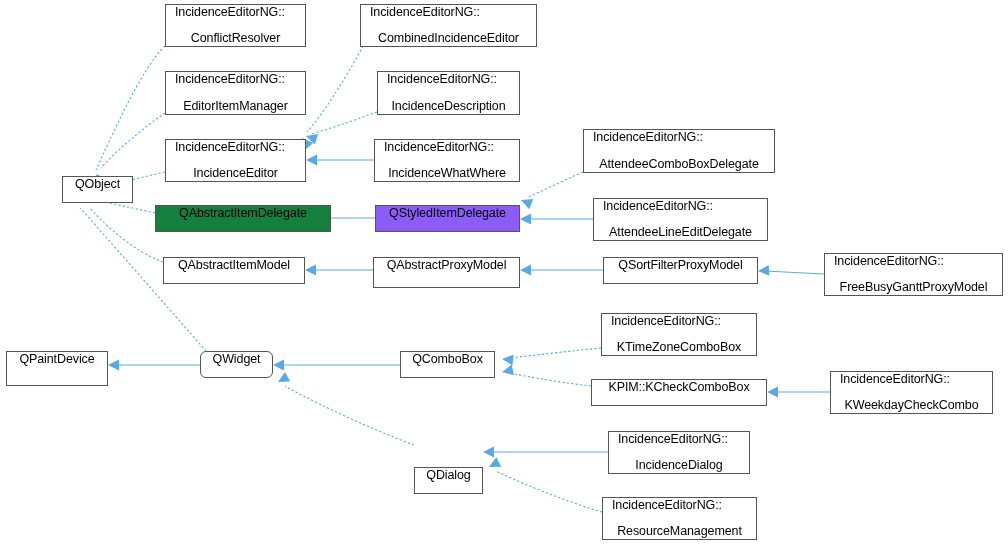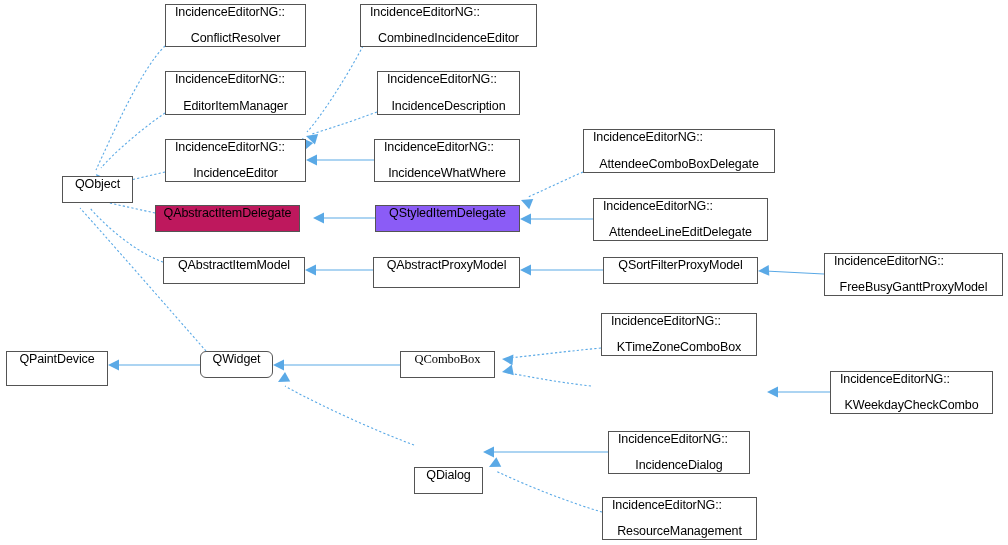--- a/index.html
+++ b/index.html
@@ -108,28 +108,29 @@
       <polygon points="0,0 11,-5.4 11,5.4" fill="#5aa9e6" transform="translate(489,467) rotate(-27)"></polygon>
     </svg>
 <div class="node two-line" style="left: 165px; top: 4px; width: 141px; height: 43px; border-color: rgb(84, 84, 84); background: rgb(255, 255, 255); color: rgb(0, 0, 0);"><span class="ln">IncidenceEditorNG::</span><span class="ln">ConflictResolver</span></div>
     <div class="node two-line" style="left: 360px; top: 4px; width: 177px; height: 43px; border-color: rgb(84, 84, 84); background: rgb(255, 255, 255); color: rgb(0, 0, 0);"><span class="ln">IncidenceEditorNG::</span><span class="ln">CombinedIncidenceEditor</span></div>
     <div class="node two-line" style="left: 165px; top: 71px; width: 141px; height: 44px; border-color: rgb(84, 84, 84); background: rgb(255, 255, 255); color: rgb(0, 0, 0);"><span class="ln">IncidenceEditorNG::</span><span class="ln">EditorItemManager</span></div>
     <div class="node two-line" style="left: 377px; top: 71px; width: 143px; height: 44px; border-color: rgb(84, 84, 84); background: rgb(255, 255, 255); color: rgb(0, 0, 0);"><span class="ln">IncidenceEditorNG::</span><span class="ln">IncidenceDescription</span></div>
     <div class="node two-line" style="left: 165px; top: 139px; width: 141px; height: 43px; border-color: rgb(84, 84, 84); background: rgb(255, 255, 255); color: rgb(0, 0, 0);"><span class="ln">IncidenceEditorNG::</span><span class="ln">IncidenceEditor</span></div>
     <div class="node two-line" style="left: 374px; top: 139px; width: 146px; height: 43px; border-color: rgb(84, 84, 84); background: rgb(255, 255, 255); color: rgb(0, 0, 0);"><span class="ln">IncidenceEditorNG::</span><span class="ln">IncidenceWhatWhere</span></div>
     <div class="node two-line" style="left: 583px; top: 129px; width: 192px; height: 44px; border-color: rgb(84, 84, 84); background: rgb(255, 255, 255); color: rgb(0, 0, 0);"><span class="ln">IncidenceEditorNG::</span><span class="ln">AttendeeComboBoxDelegate</span></div>
     <div class="node centered" style="left: 21px; top: 176px; width: 71px; height: 27px; border-color: rgb(84, 84, 84); background: rgb(255, 255, 255); color: rgb(0, 0, 0); margin-left: 41px;"><span class="ln">QObject</span></div>
-    <div class="node centered" style="left: 155px; top: 205px; width: 145px; height: 27px; border-color: rgb(84, 84, 84); background: #be185d; color: rgb(0, 0, 0);"><span class="ln">QAbstractItemDelegate</span></div>
+    <div class="node centered" style="left: 155px; top: 205px; width: 176px; height: 27px; border-color: rgb(84, 84, 84); background: #15803d; color: rgb(0, 0, 0);"><span class="ln">QAbstractItemDelegate</span></div>
     <div class="node centered" style="left: 375px; top: 205px; width: 145px; height: 27px; border-color: rgb(84, 84, 84); background: #8b5cf6; color: rgb(0, 0, 0);"><span class="ln">QStyledItemDelegate</span></div>
     <div class="node two-line" style="left: 593px; top: 198px; width: 175px; height: 43px; border-color: rgb(84, 84, 84); background: rgb(255, 255, 255); color: rgb(0, 0, 0);"><span class="ln">IncidenceEditorNG::</span><span class="ln">AttendeeLineEditDelegate</span></div>
     <div class="node centered" style="left: 163px; top: 257px; width: 142px; height: 27px; border-color: rgb(84, 84, 84); background: rgb(255, 255, 255); color: rgb(0, 0, 0);"><span class="ln">QAbstractItemModel</span></div>
     <div class="node centered" style="left: 373px; top: 257px; width: 147px; height: 31px; border-color: rgb(84, 84, 84); background: rgb(255, 255, 255); color: rgb(0, 0, 0);"><span class="ln">QAbstractProxyModel</span></div>
     <div class="node centered" style="left: 603px; top: 257px; width: 155px; height: 27px; border-color: rgb(84, 84, 84); background: rgb(255, 255, 255); color: rgb(0, 0, 0);"><span class="ln">QSortFilterProxyModel</span></div>
     <div class="node two-line" style="left: 824px; top: 253px; width: 179px; height: 43px; border-color: rgb(84, 84, 84); background: rgb(255, 255, 255); color: rgb(0, 0, 0);"><span class="ln">IncidenceEditorNG::</span><span class="ln">FreeBusyGanttProxyModel</span></div>
     <div class="node two-line" style="left: 601px; top: 313px; width: 156px; height: 43px; border-color: rgb(84, 84, 84); background: rgb(255, 255, 255); color: rgb(0, 0, 0);"><span class="ln">IncidenceEditorNG::</span><span class="ln">KTimeZoneComboBox</span></div>
     <div class="node centered" style="left: 6px; top: 351px; width: 102px; height: 35px; border-color: rgb(84, 84, 84); background: rgb(255, 255, 255); color: rgb(0, 0, 0);"><span class="ln">QPaintDevice</span></div>
     <div class="node centered" style="left: 200px; top: 351px; width: 73px; height: 27px; border-color: rgb(84, 84, 84); background: rgb(255, 255, 255); color: rgb(0, 0, 0); border-radius: 6px;"><span class="ln">QWidget</span></div>
-    <div class="node centered" style="left: 400px; top: 351px; width: 95px; height: 27px; border-color: rgb(84, 84, 84); background: rgb(255, 255, 255); color: rgb(0, 0, 0); font-family: Liberation Serif, serif;"><span class="ln">QComboBox</span></div>
+    <div class="node centered" style="left: 400px; top: 351px; width: 95px; height: 27px; border-color: rgb(84, 84, 84); background: rgb(255, 255, 255); color: rgb(0, 0, 0);"><span class="ln">QComboBox</span></div>
     <div class="node two-line" style="left: 830px; top: 371px; width: 163px; height: 43px; border-color: rgb(84, 84, 84); background: rgb(255, 255, 255); color: rgb(0, 0, 0);"><span class="ln">IncidenceEditorNG::</span><span class="ln">KWeekdayCheckCombo</span></div>
+    <div class="node centered" style="left: 591px; top: 379px; width: 176px; height: 27px; border-color: rgb(84, 84, 84); background: rgb(255, 255, 255); color: rgb(0, 0, 0);"><span class="ln">KPIM::KCheckComboBox</span></div>
     <div class="node centered" style="left: 414px; top: 439px; width: 69px; height: 27px; border-color: rgb(84, 84, 84); background: rgb(255, 255, 255); color: rgb(0, 0, 0); margin-top: 28px;"><span class="ln">QDialog</span></div>
     <div class="node two-line" style="left: 608px; top: 431px; width: 142px; height: 43px; border-color: rgb(84, 84, 84); background: rgb(255, 255, 255); color: rgb(0, 0, 0);"><span class="ln">IncidenceEditorNG::</span><span class="ln">IncidenceDialog</span></div>
     <div class="node two-line" style="left: 602px; top: 497px; width: 155px; height: 43px; border-color: rgb(84, 84, 84); background: rgb(255, 255, 255); color: rgb(0, 0, 0);"><span class="ln">IncidenceEditorNG::</span><span class="ln">ResourceManagement</span></div>
   </div>
 
 </body></html>

